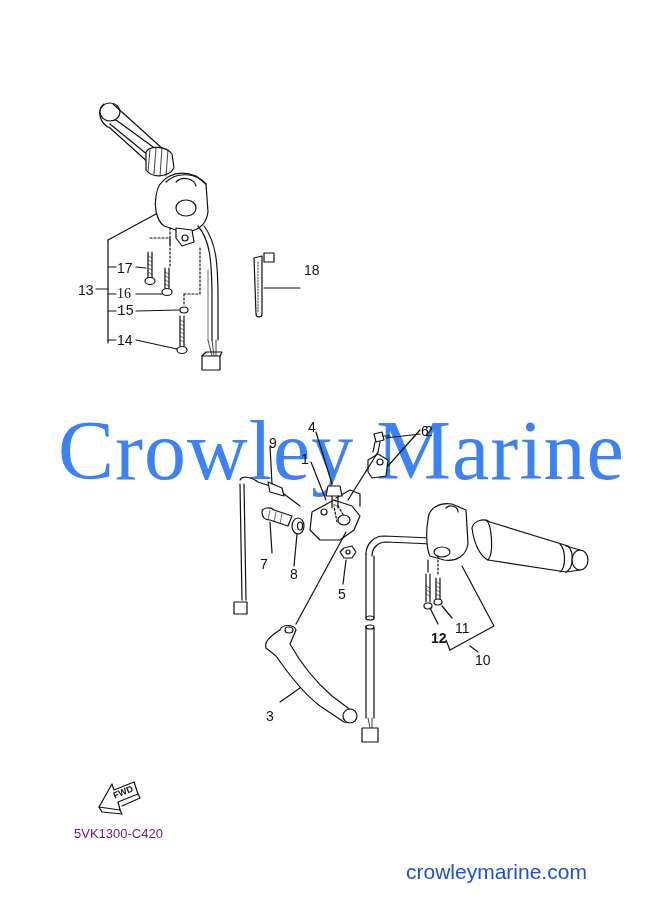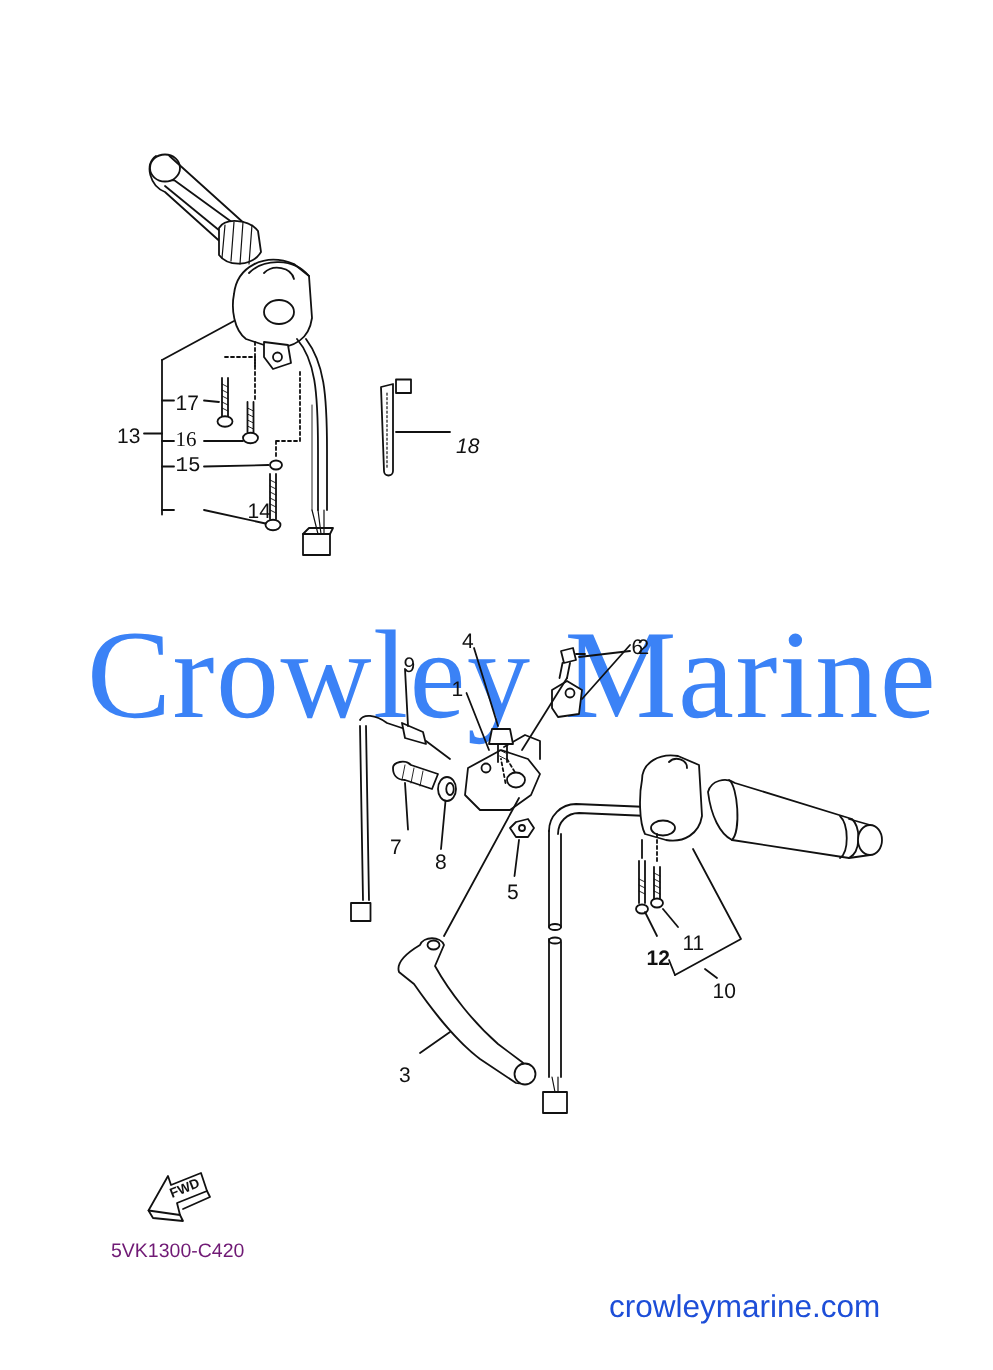--- a/index.html
+++ b/index.html
@@ -190,21 +190,21 @@
   <div class="callout" style="left:308px;top:420px;">4</div>
   <div class="callout" style="left:338px;top:587px;">5</div>
   <div class="callout" style="left:421px;top:424px;">6</div>
   <div class="callout" style="left:260px;top:557px;">7</div>
   <div class="callout" style="left:290px;top:567px;">8</div>
   <div class="callout" style="left:269px;top:436px;">9</div>
   <div class="callout" style="left:475px;top:653px;">10</div>
   <div class="callout" style="left:455px;top:621px;">11</div>
   <div class="callout" style="left:431px;top:631px;font-weight:bold;">12</div>
   <div class="callout" style="left:78px;top:283px;">13</div>
-  <div class="callout" style="left:117px;top:333px;margin-left:48px;">14</div>
+  <div class="callout" style="left:117px;top:333px;">14</div>
   <div class="callout" style="left:117px;top:304px;font-family:Liberation Mono, monospace;">15</div>
   <div class="callout" style="left:117px;top:287px;font-family:Liberation Serif, serif;">16</div>
   <div class="callout" style="left:117px;top:261px;">17</div>
-  <div class="callout" style="left:304px;top:290px;font-style:italic;">18</div>
+  <div class="callout" style="left:304px;top:263px;">18</div>
 
   <div class="code">5VK1300-C420</div>
   <div class="site">crowleymarine.com</div>
 </div>
 
 </body></html>

